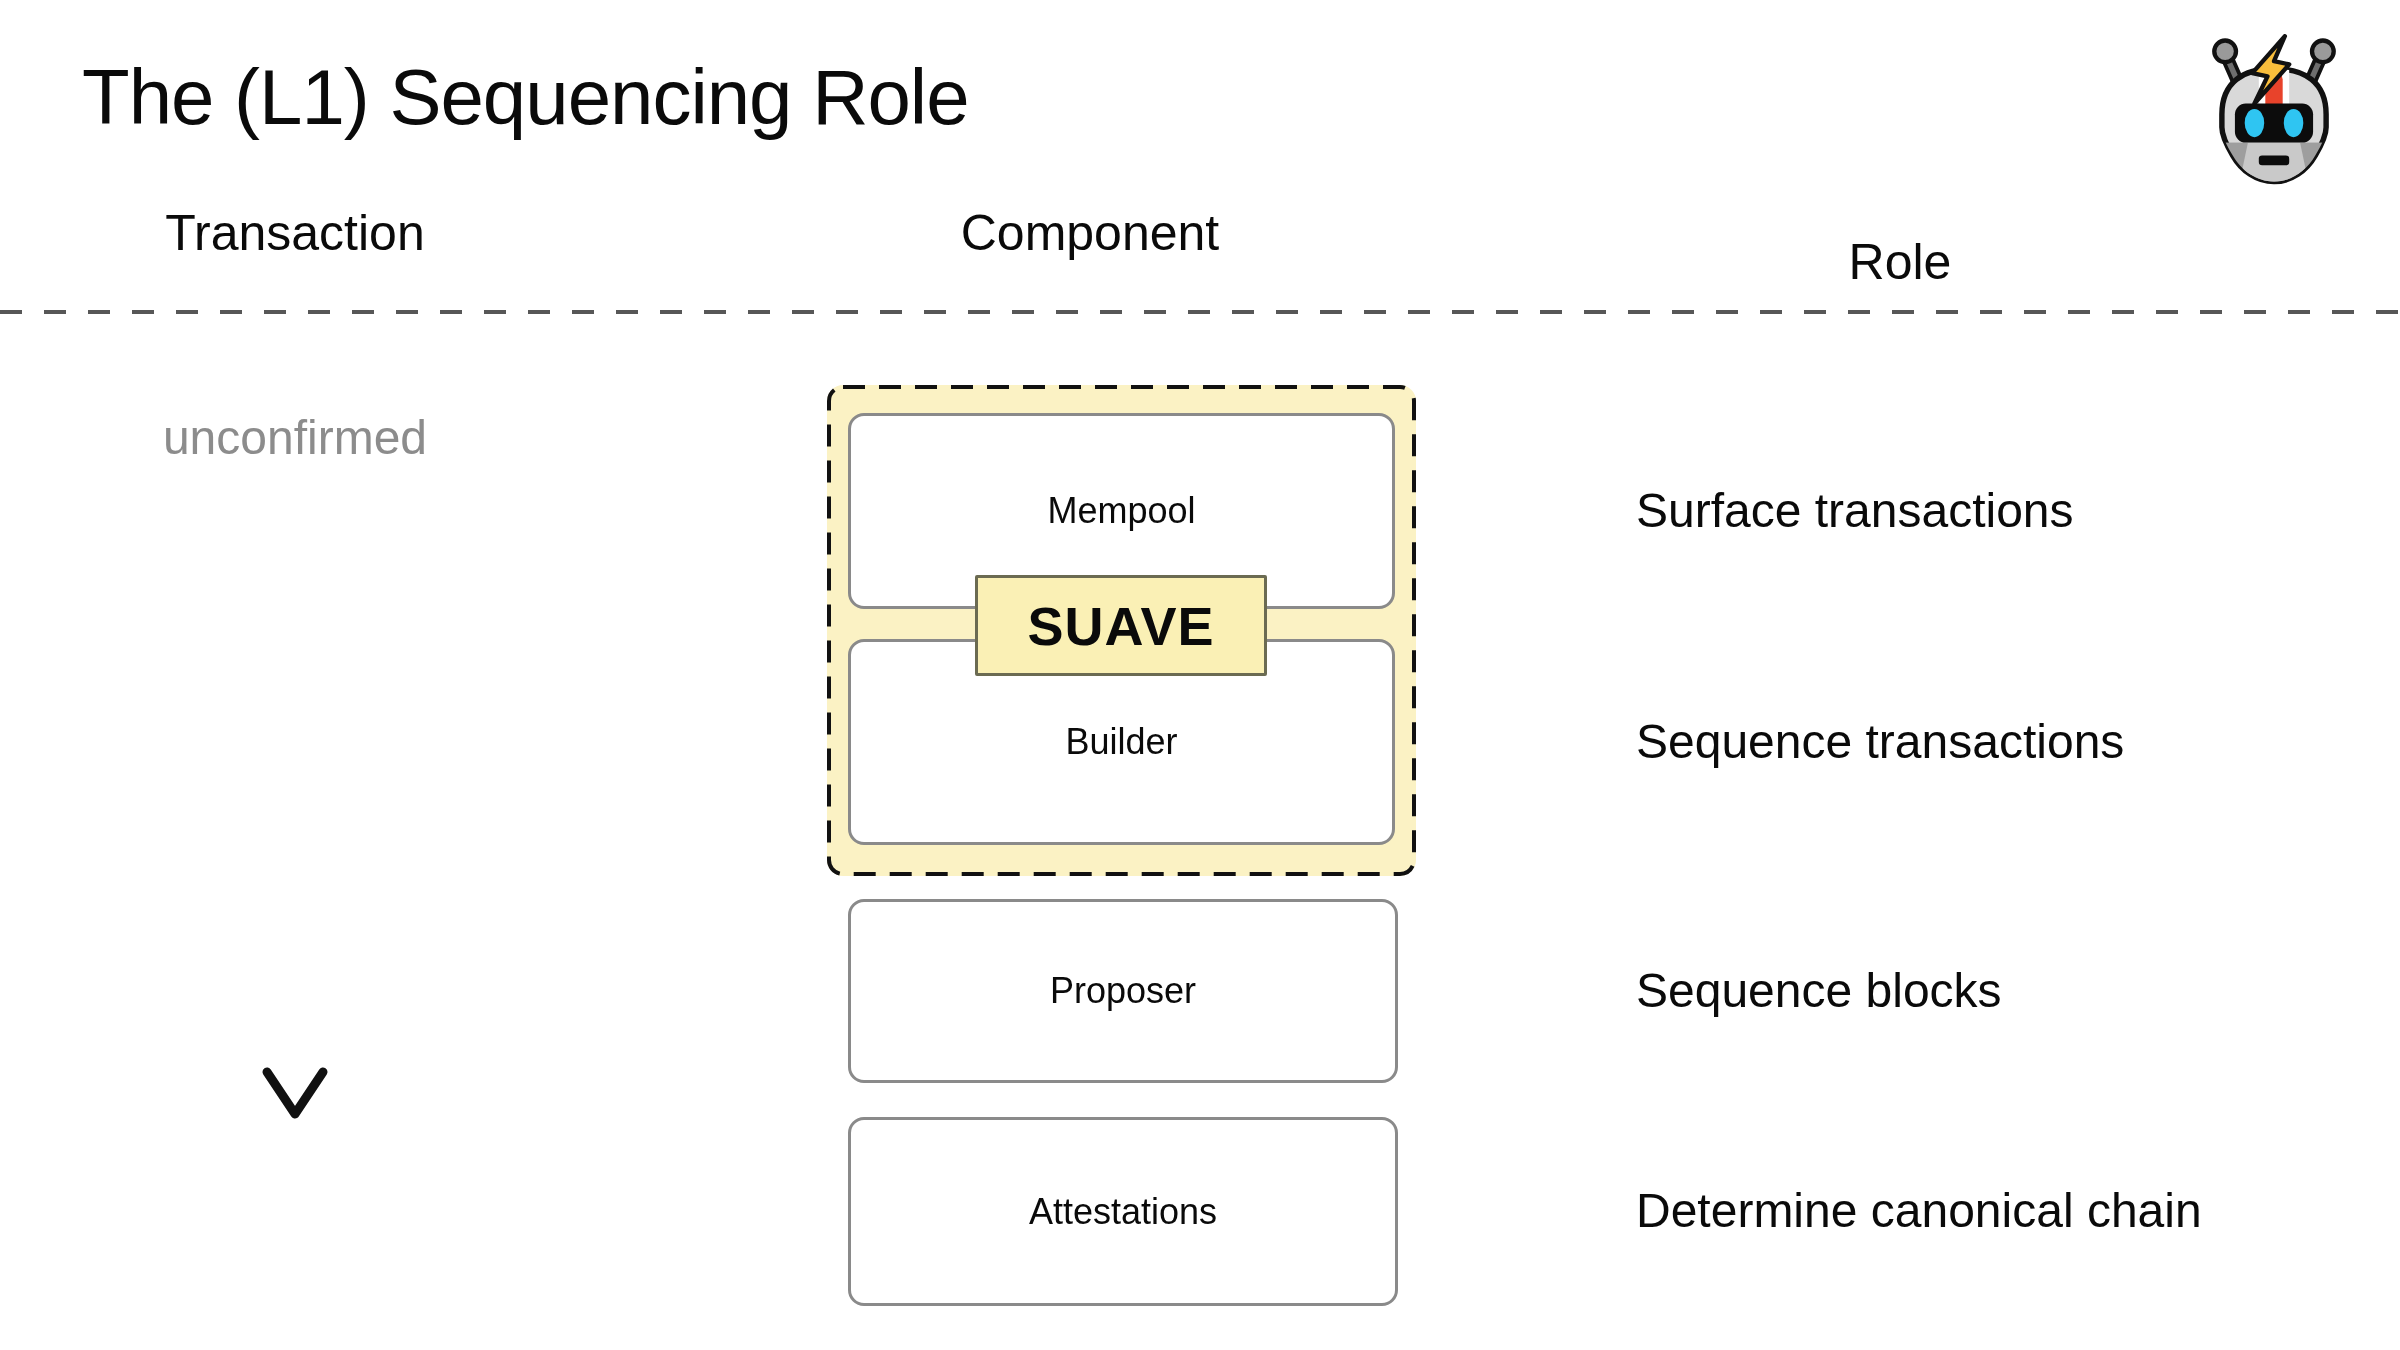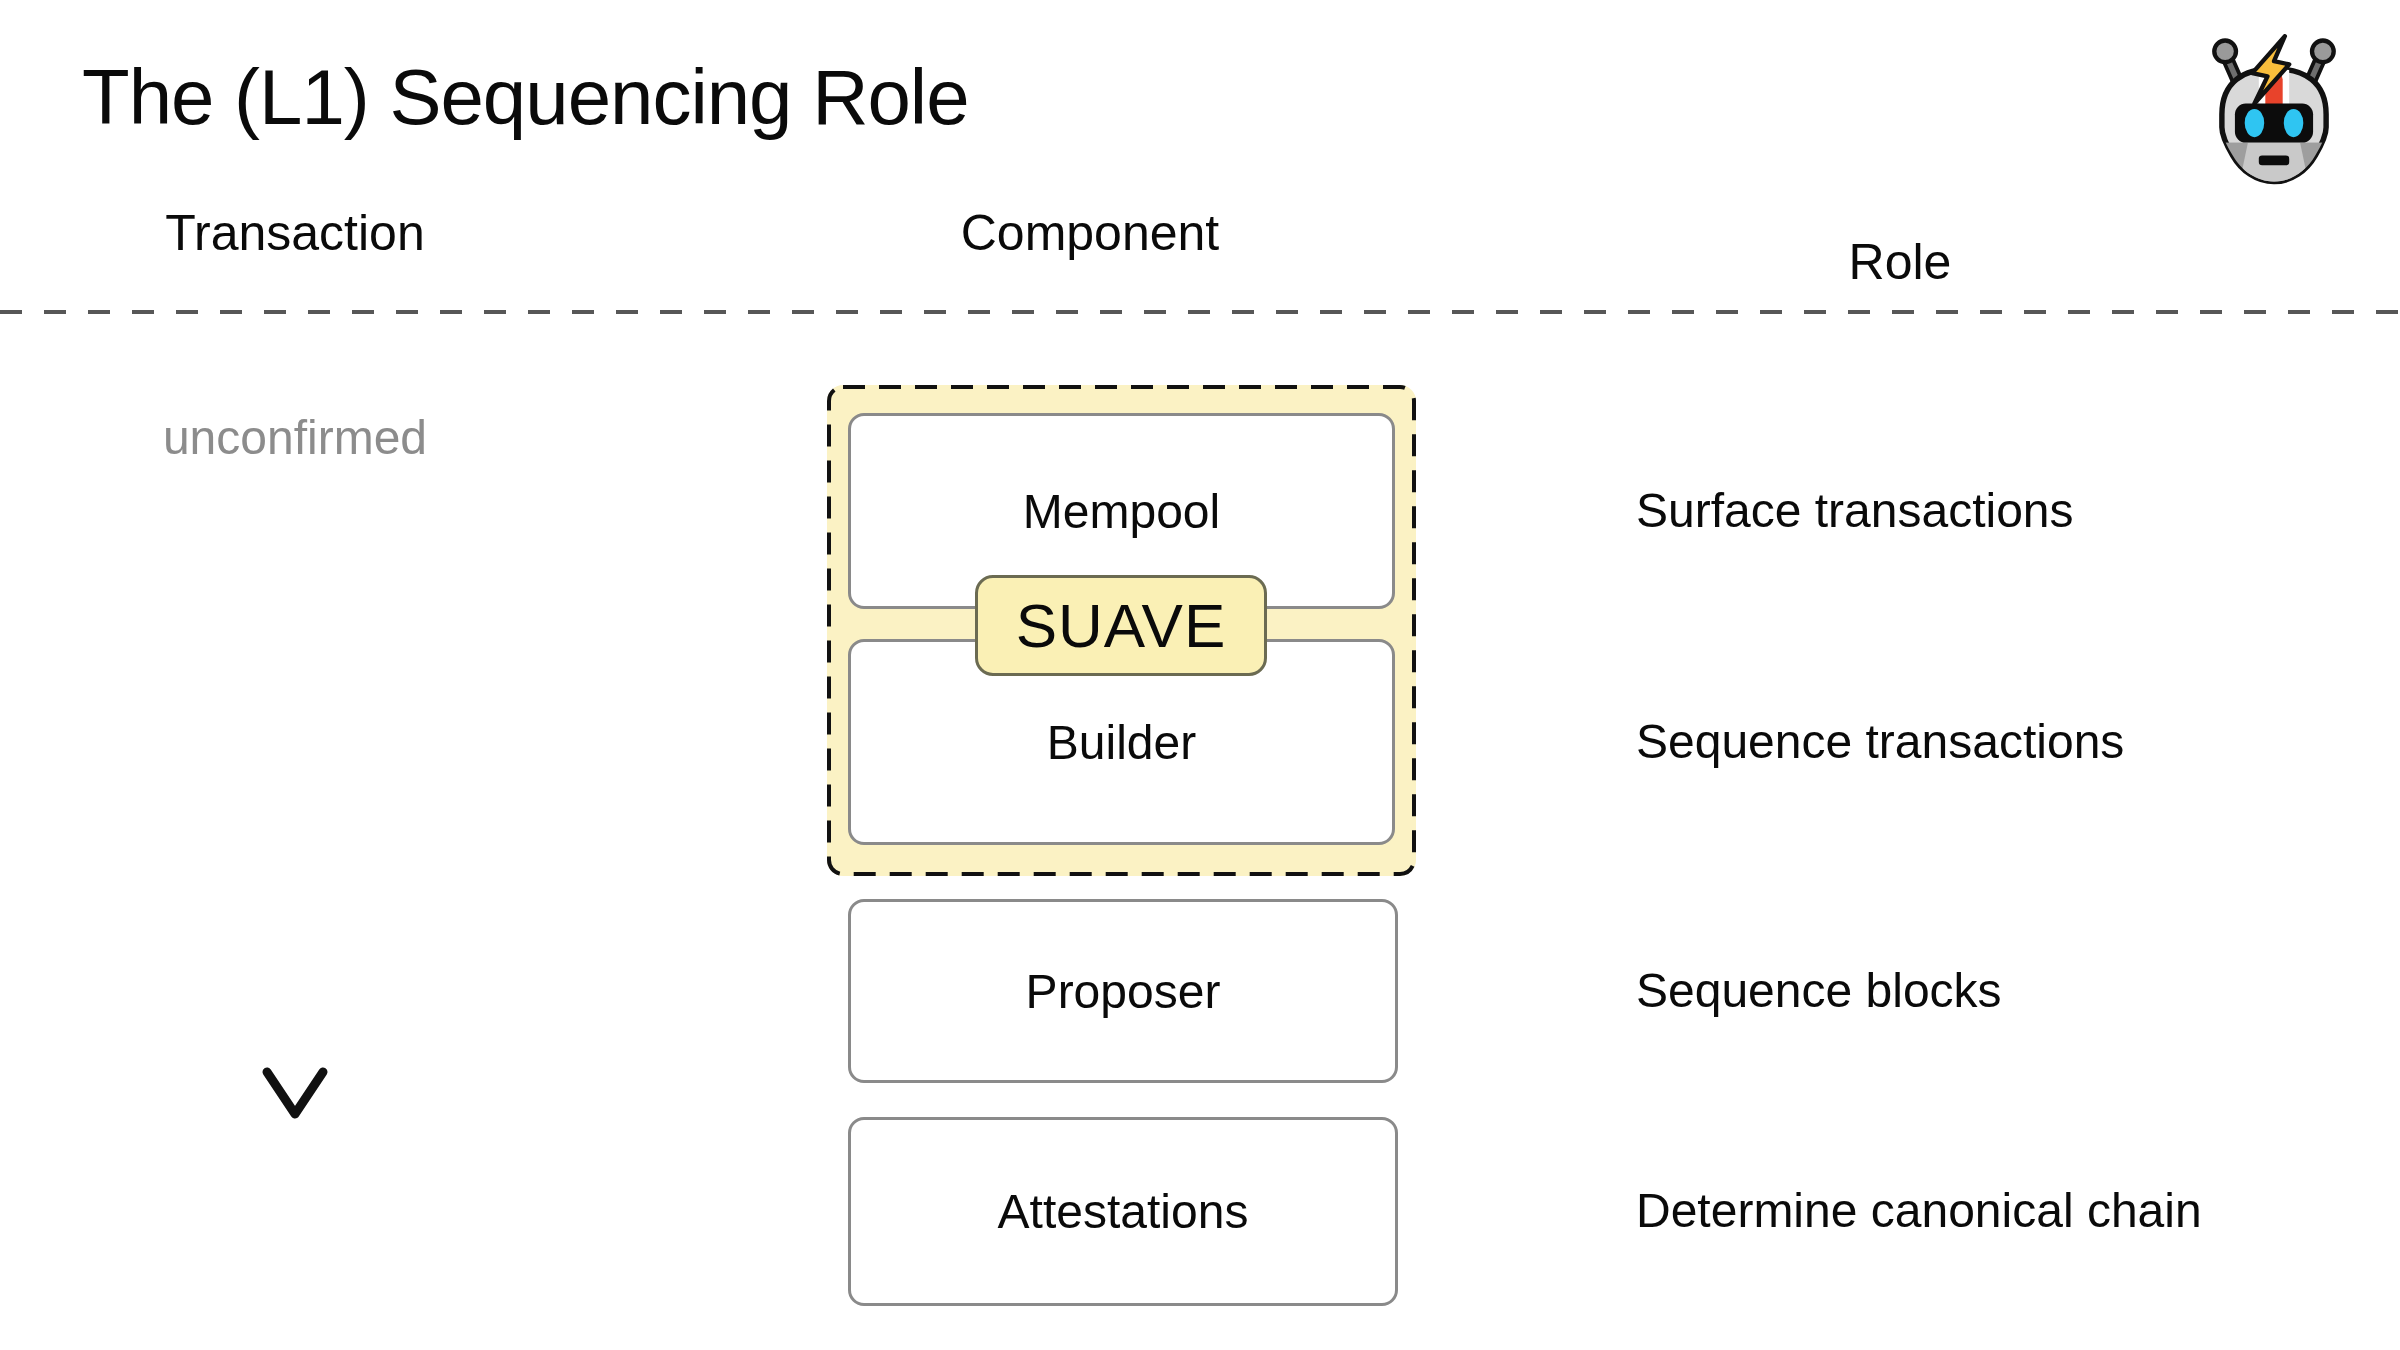--- a/index.html
+++ b/index.html
@@ -43,30 +43,30 @@
   .flow-label.end{top:1186px;}
   .flow-arrow{position:absolute;left:257px;top:472px;width:76px;height:660px;}
 
   
   .suave-container{position:absolute;left:827px;top:385px;width:589px;height:491px;
     background:var(--container-fill);border-radius:16px;}
   .suave-container > svg.dash{position:absolute;left:0;top:0;width:100%;height:100%;}
 
   .comp-box{position:absolute;background:#FFFFFF;border:3px solid var(--box-border);
     border-radius:16px;display:flex;align-items:center;justify-content:center;
-    font-size:48px;color:var(--text-primary);}
+    font-size:36px;color:var(--text-primary);}
   .comp-box.mempool{left:21px;top:28px;width:547px;height:196px;}
   .comp-box.builder{left:21px;top:254px;width:547px;height:206px;}
   .comp-box.proposer{left:848px;top:899px;width:550px;height:184px;}
   .comp-box.attestations{left:848px;top:1117px;width:550px;height:189px;}
 
   .suave-badge{position:absolute;left:148px;top:190px;width:292px;height:101px;
-    background:var(--badge-fill);border:3px solid var(--badge-border);border-radius:18px;
+    background:var(--badge-fill);border:3px solid var(--badge-border);border-radius:2px;
     display:flex;align-items:center;justify-content:center;
-    font-size:62px;font-weight:400;color:var(--text-primary);letter-spacing:1px;}
+    font-size:54px;font-weight:700;color:var(--text-primary);letter-spacing:1px;}
 
   
   .role{position:absolute;left:1636px;height:60px;line-height:60px;font-size:48px;
     color:var(--text-primary);white-space:nowrap;}
   .role.r1{top:481px;}
   .role.r2{top:712px;}
   .role.r3{top:961px;}
   .role.r4{top:1181px;}
 </style>
 </head>

